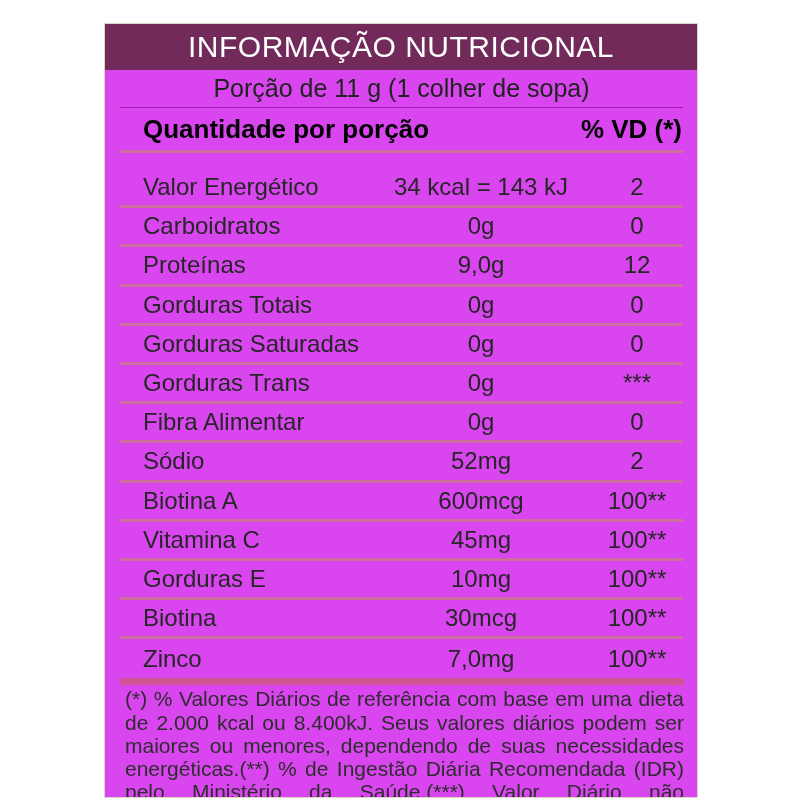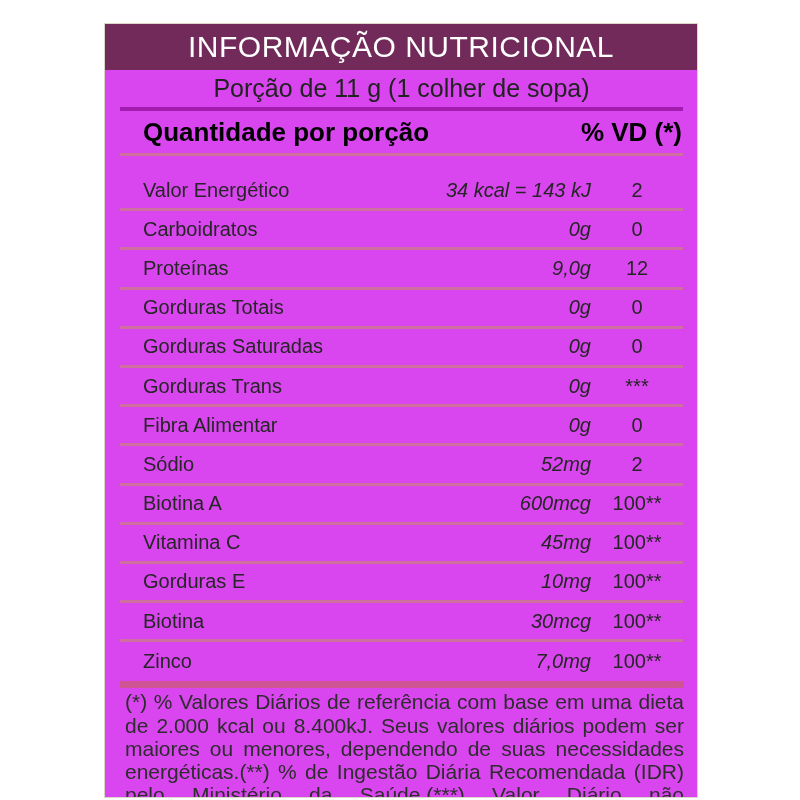--- a/index.html
+++ b/index.html
@@ -30,21 +30,21 @@
   }
   .band span {
     color: #ffffff;
     font-size: 30px;
     letter-spacing: 0.5px;
     white-space: nowrap;
   }
   .serving {
     height: 37px;
     margin: 0 14px 0 15px;
-    border-bottom: 4px solid #a21caf;
+    border-bottom: 1px solid #a21caf;
     display: flex;
     align-items: center;
     justify-content: center;
     font-size: 25px;
     color: #222222;
     white-space: nowrap;
   }
   .thead {
     height: 42px;
     margin: 0 14px 16px 15px;
@@ -59,26 +59,26 @@
   .thead .th-left { padding-left: 23px; white-space: nowrap; }
   .thead .th-right { white-space: nowrap; padding-right: 1px; }
   .rows { margin: 0 14px 0 15px; }
   .row {
     display: grid;
     grid-template-columns: 251px 220px 92px;
     height: 39.2px;
     align-items: center;
     border-bottom: 3px solid #cf6f9f;
     box-sizing: border-box;
-    font-size: 20px;
+    font-size: 24px;
     color: #262626;
   }
   .row:last-child { border-bottom: none; }
   .c-name { padding-left: 23px; white-space: nowrap; }
-  .c-amt  { text-align: right; white-space: nowrap; font-style: italic; }
+  .c-amt  { text-align: center; white-space: nowrap; }
   .c-dv   { text-align: center; white-space: nowrap; }
   .thick-rule {
     height: 7px;
     background: #cf5494;
     margin: 0 13px 0 15px;
   }
   .footnote {
     margin: 2px 13px 0 20px;
     font-size: 21px;
     line-height: 1.1;

